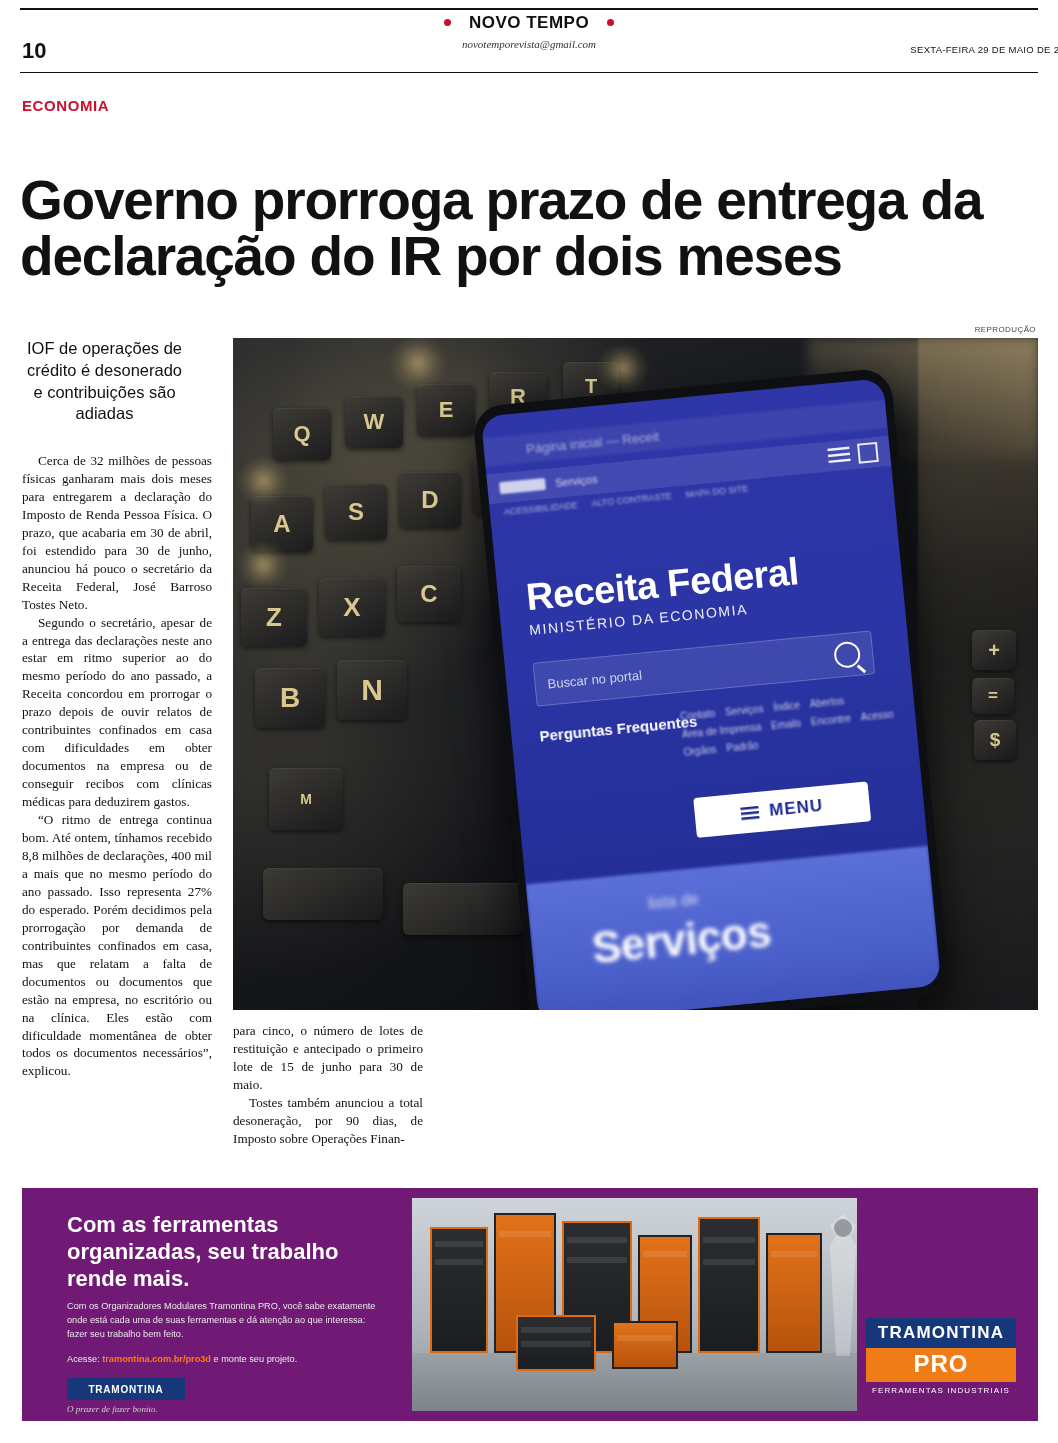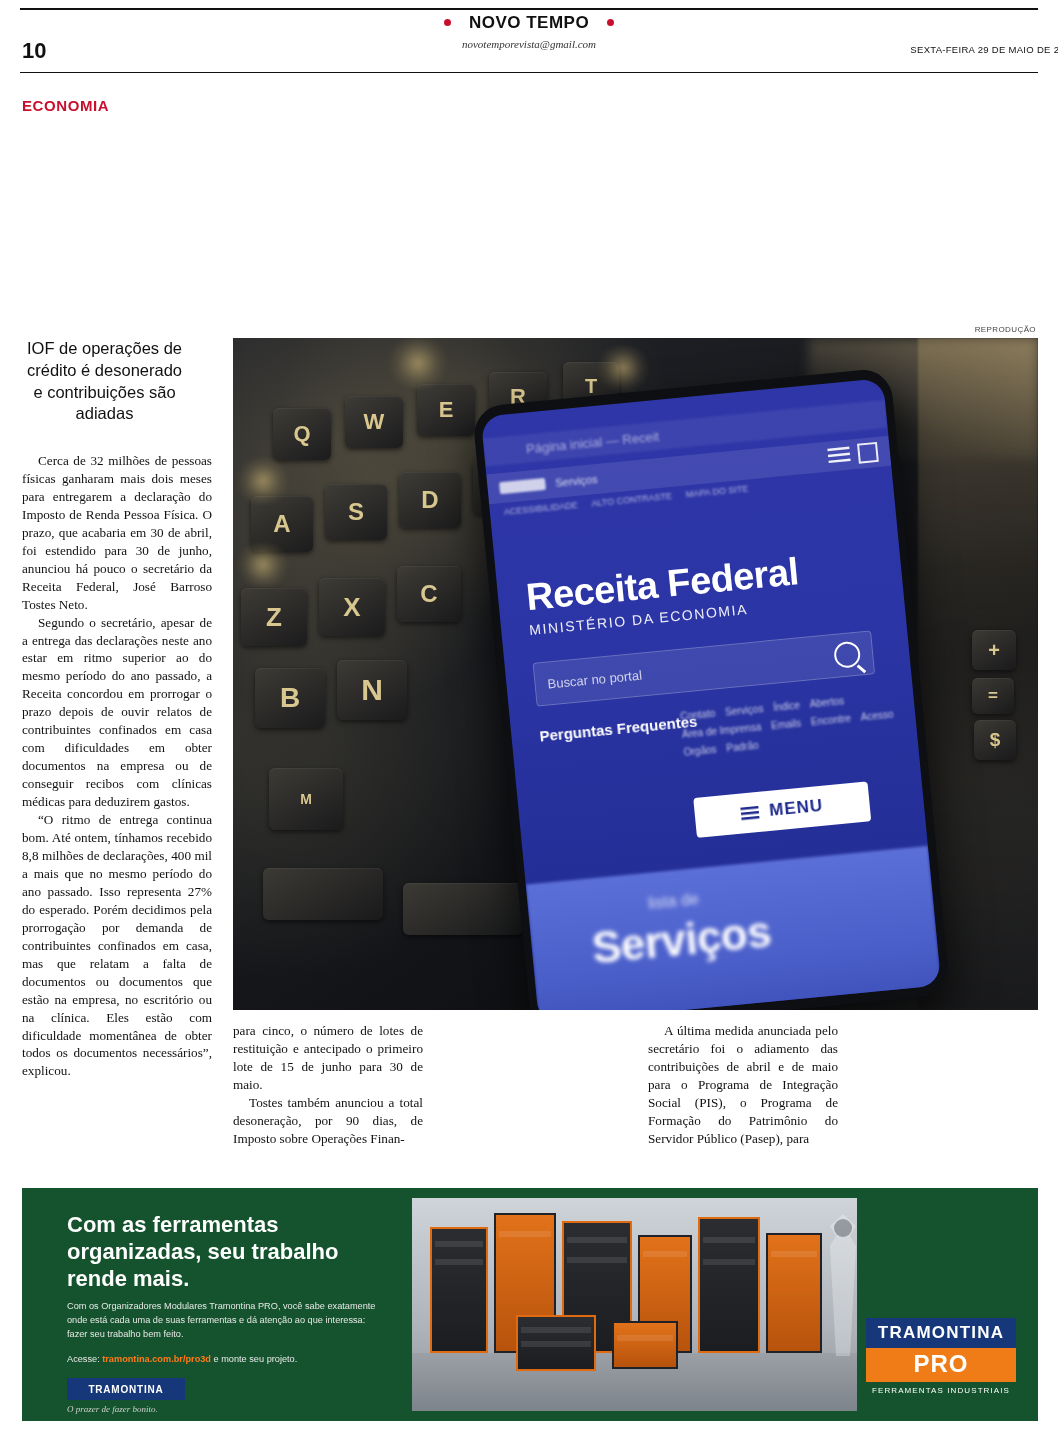--- a/index.html
+++ b/index.html
@@ -239,21 +239,21 @@
   .col p { margin:0; text-indent:16px; }
   #col1 { left:22px; top:452px; width:190px; }
   #col2 { left:233px; top:1022px; width:190px; }
   #col3 { left:440px; top:1022px; width:190px; }
   #col4 { left:648px; top:1022px; width:190px; }
   #col5 { left:853px; top:1022px; width:188px; }
 
   
   .ad {
     position:absolute; left:22px; top:1188px; width:1016px; height:233px;
-    background:#14532d; overflow:hidden;
+    background:#701a75; overflow:hidden;
   }
   .ad-left { position:absolute; left:0; top:0; width:380px; height:100%; }
   .ad-h {
     position:absolute; left:45px; top:24px; width:320px;
     font-family:"Liberation Sans", sans-serif; font-weight:bold; color:#fff;
     font-size:22px; line-height:1.22;
   }
   .ad-body {
     position:absolute; left:45px; top:112px; width:315px;
     font-family:"Liberation Sans", sans-serif; color:#e8e8e8; font-size:9.2px; line-height:1.5;
@@ -318,20 +318,21 @@
       <span class="mast-title">NOVO TEMPO</span>
       <span class="bullet"></span>
     </div>
     <div class="mast-email">novotemporevista@gmail.com</div>
     <div class="page-num">10</div>
     <div class="mast-date">SEXTA-FEIRA 29 DE MAIO DE 2020</div>
     <div class="rule-bottom"></div>
   </div>
 
   <div class="kicker">ECONOMIA</div>
+  <h1 class="headline">Governo prorroga prazo de entrega da declaração do IR por dois meses</h1>
 
   <div class="subhead">IOF de operações de crédito é desonerado e contribuições são adiadas</div>
 
   <div class="photo-credit">REPRODUÇÃO</div>
   <div class="photo">
     <div class="kb"></div>
     <div class="desk-top"></div>
     <div class="bar-right"></div>
 
     <div class="kb-keys">
@@ -430,23 +431,20 @@
     <p>Segundo o secretário, apesar de a entrega das declarações neste ano estar em ritmo superior ao do mesmo período do ano passado, a Receita concordou em prorrogar o prazo depois de ouvir relatos de contribuintes confinados em casa com dificuldades em obter documentos na empresa ou de conseguir recibos com clínicas médicas para deduzirem gastos.</p>
     <p>“O ritmo de entrega continua bom. Até ontem, tínhamos recebido 8,8 milhões de declarações, 400 mil a mais que no mesmo período do ano passado. Isso representa 27% do esperado. Porém decidimos pela prorrogação por demanda de contribuintes confinados em casa, mas que relatam a falta de documentos ou documentos que estão na empresa, no escritório ou na clínica. Eles estão com dificuldade momentânea de obter todos os documentos necessários”, explicou.</p>
   </div>
 
   <div class="col" id="col2">
     <p style="text-indent:0">para cinco, o número de lotes de restituição e antecipado o primeiro lote de 15 de junho para 30 de maio.</p>
     <p>Tostes também anunciou a total desoneração, por 90 dias, de Imposto sobre Operações Finan-</p>
   </div>
 
 
-  <div class="col" id="col4">
-    <p>A última medida anunciada pelo secretário foi o adiamento das contribuições de abril e de maio para o Programa de Integração Social (PIS), o Programa de Formação do Patrimônio do Servidor Público (Pasep), para</p>
-  </div>
 
 
   <div class="ad">
     <div class="ad-left">
       <div class="ad-h">Com as ferramentas organizadas, seu trabalho rende mais.</div>
       <div class="ad-body">Com os Organizadores Modulares Tramontina PRO, você sabe exatamente onde está cada uma de suas ferramentas e dá atenção ao que interessa: fazer seu trabalho bem feito.</div>
       <div class="ad-access">
         <span>Acesse: </span><b>tramontina.com.br/pro3d</b><span> e monte seu projeto.</span>
       </div>
       <div class="ad-logo">TRAMONTINA</div>

